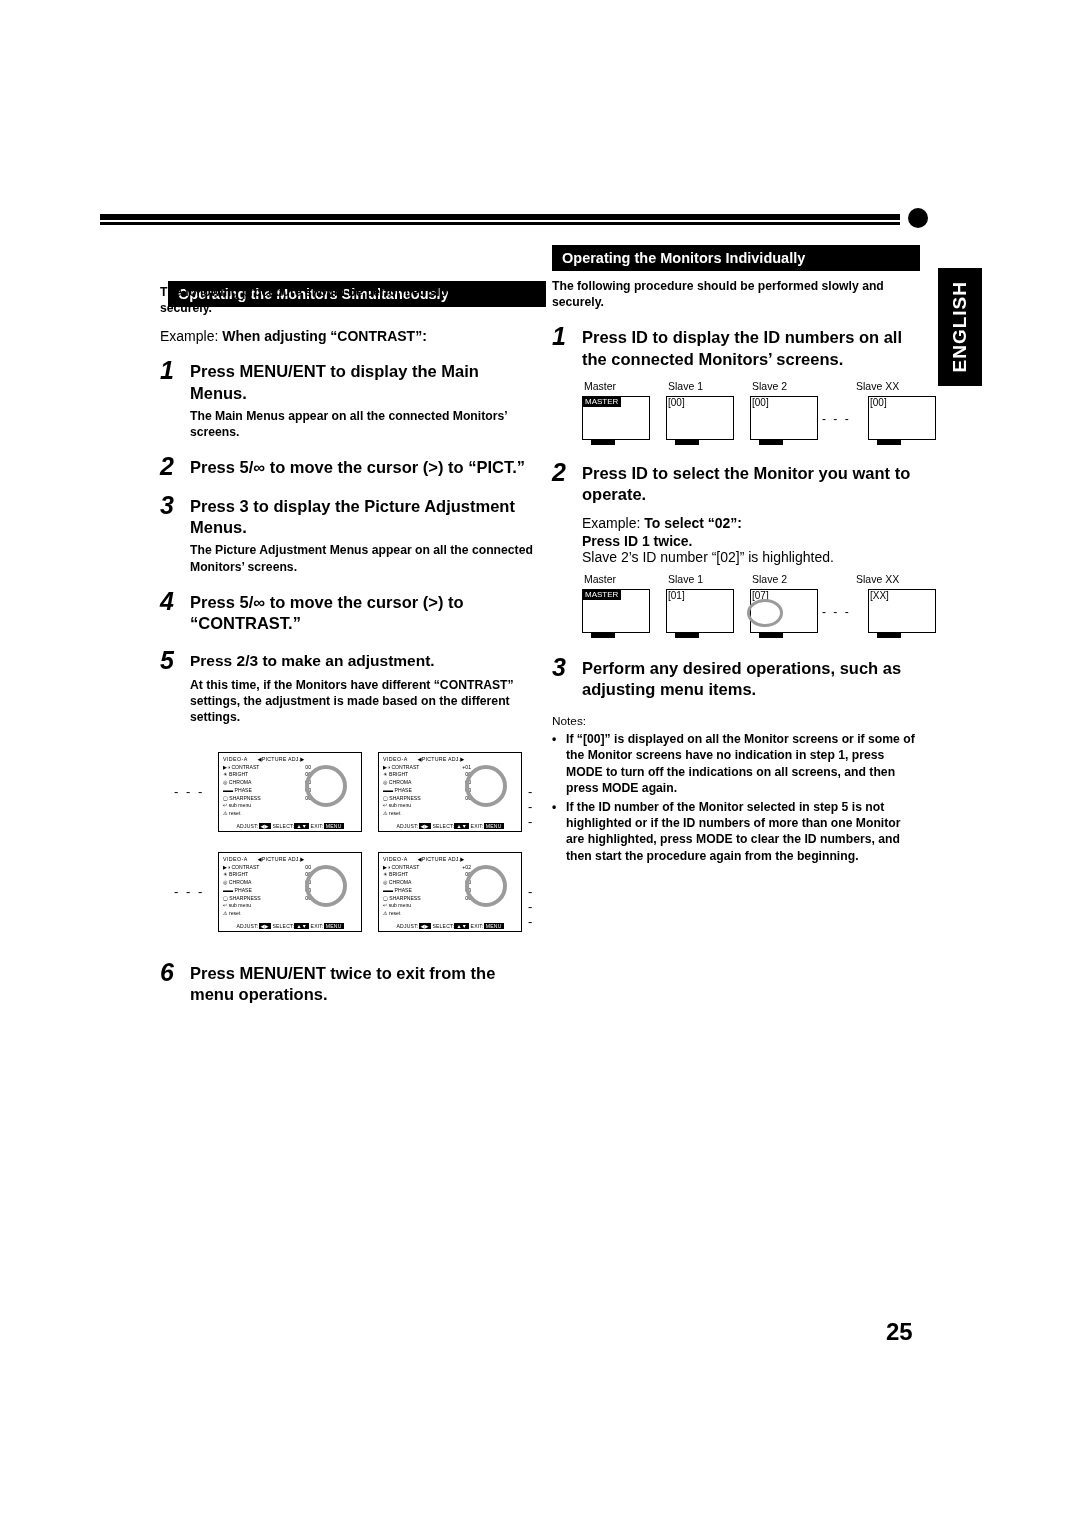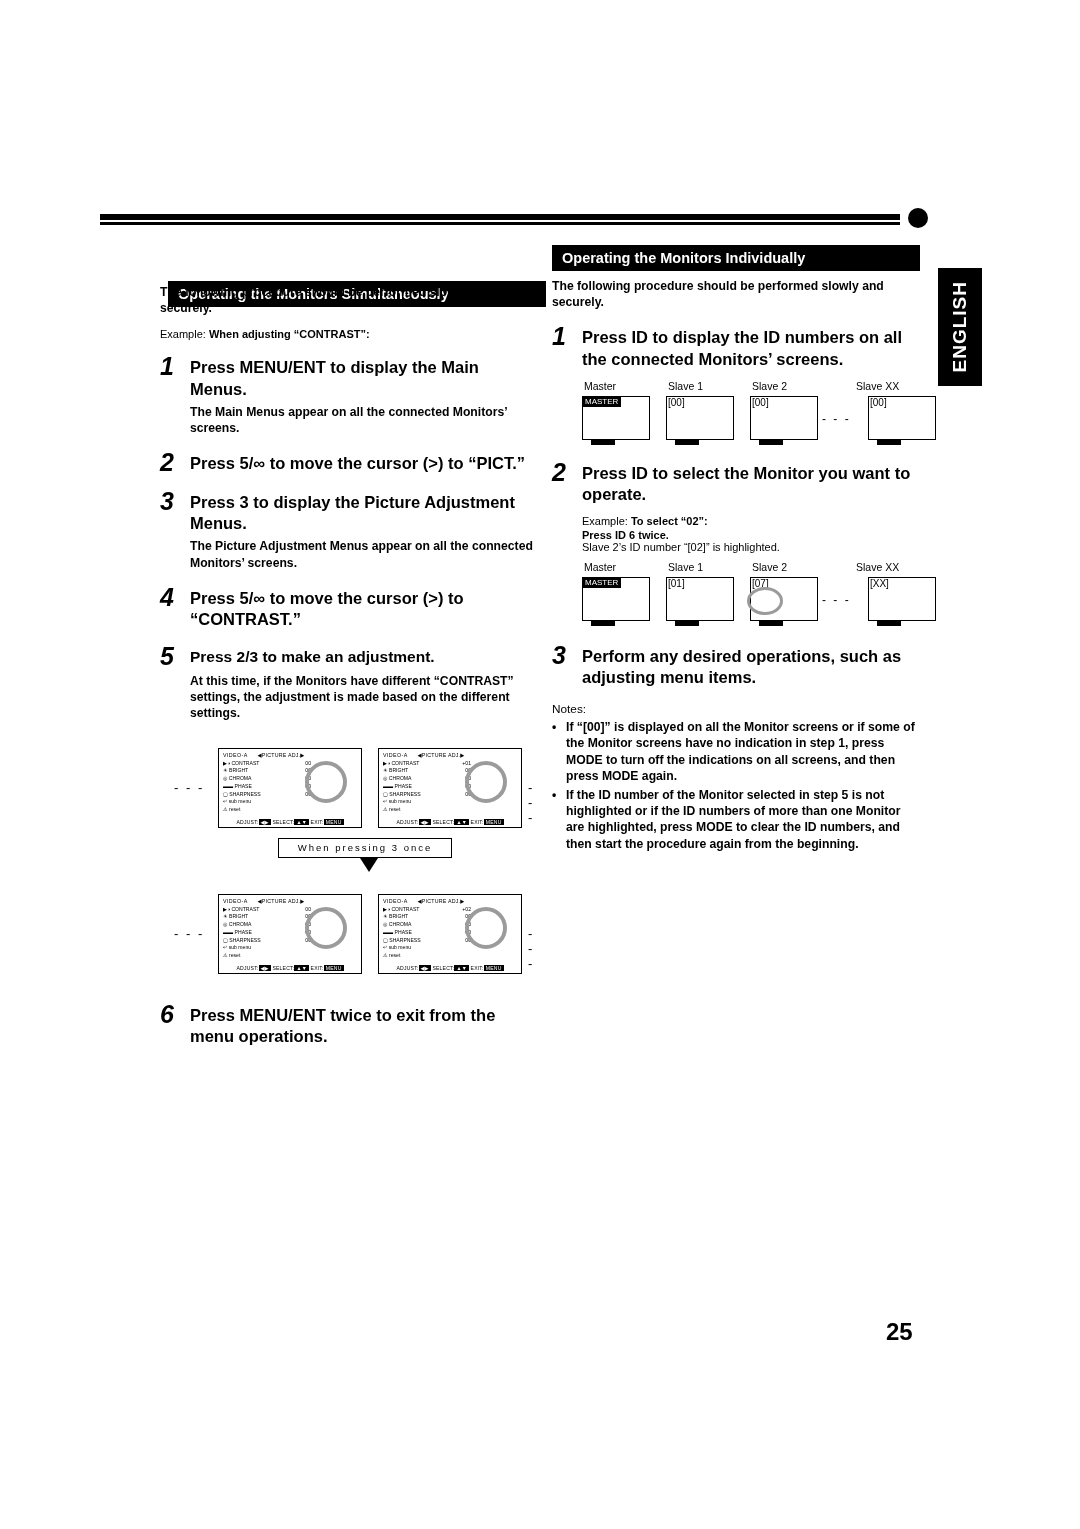--- a/index.html
+++ b/index.html
@@ -21,21 +21,21 @@
     display:flex;align-items:center;padding-left:10px;box-sizing:border-box;}
   #head-left{left:168px;top:245px;width:378px;margin-top:36px;}
   #head-right{left:552px;top:245px;width:368px;}
 
   .col{position:absolute;}
   #colL{left:160px;top:278px;width:380px;}
   #colR{left:552px;top:278px;width:368px;}
 
   p{margin:0;}
   .body-bold{font-size:12.2px;font-weight:bold;line-height:1.33;}
-  .ex-label{font-size:11px;}
+  .ex-label{font-size:14px;}
   .ex-label b{font-weight:bold;}
 
   
   .step{display:flex;margin-top:14px;}
   .step .num{font-size:25px;font-weight:bold;font-style:italic;line-height:1;width:30px;flex:0 0 30px;}
   .step .txt{font-size:16.5px;font-weight:bold;line-height:1.28;padding-top:3px;}
   .step.small .txt{font-size:15.5px;}
   .sub{font-size:12.2px;font-weight:bold;line-height:1.33;margin-left:30px;margin-top:4px;}
 
   
@@ -205,24 +205,20 @@
         <div class="ring"></div>
         <div class="ftr">
           <span>ADJUST:</span><span class="k">◀▶</span>
           <span>SELECT:</span><span class="k">▲▼</span>
           <span>EXIT:</span><span class="k">MENU</span>
         </div>
       </div>
       <div class="dash-l" style="left:368px;top:42px;">- - -</div>
     </div>
 
-    <div style="position:relative;height:46px;">
-      <div class="when-box">When pressing 3 once</div>
-      <div class="arrow-down"></div>
-    </div>
 
     <div class="osd-area" style="margin-top:0;height:100px;">
       <div class="dash-l" style="left:14px;top:42px;">- - -</div>
       <div class="osd" style="left:58px;top:10px;">
         <div class="hdr">
           <span class="va">VIDEO-A</span>
           <span class="pa">◀PICTURE ADJ.▶</span>
         </div>
         <div class="rows">
           <div class="r">
@@ -347,21 +343,21 @@
     <div class="step" style="margin-top:8px;">
       <div class="num">2</div>
       <div class="txt">Press ID to select the Monitor you want to operate.</div>
     </div>
 
     <div style="margin-left:30px;margin-top:10px;">
       <p class="ex-label">
         <span>Example:</span>
         <b>To select “02”:</b>
       </p>
-      <p class="ex-label" style="font-weight:bold;margin-top:2px;">Press ID 6 twice.</p>
+      <p class="ex-label" style="font-weight:bold;margin-top:2px;">Press ID 1 twice.</p>
       <p class="ex-label" style="font-weight:normal;margin-top:0;">Slave 2’s ID number “[02]” is highlighted.</p>
     </div>
 
     <div class="mon-diag" style="margin-left:30px;margin-top:8px;">
       <div class="mon-lbl" style="left:2px;">Master</div>
       <div class="mon-lbl" style="left:86px;">Slave 1</div>
       <div class="mon-lbl" style="left:170px;">Slave 2</div>
       <div class="mon-lbl" style="left:274px;">Slave XX</div>
 
       <div class="mon" style="left:0px;">

